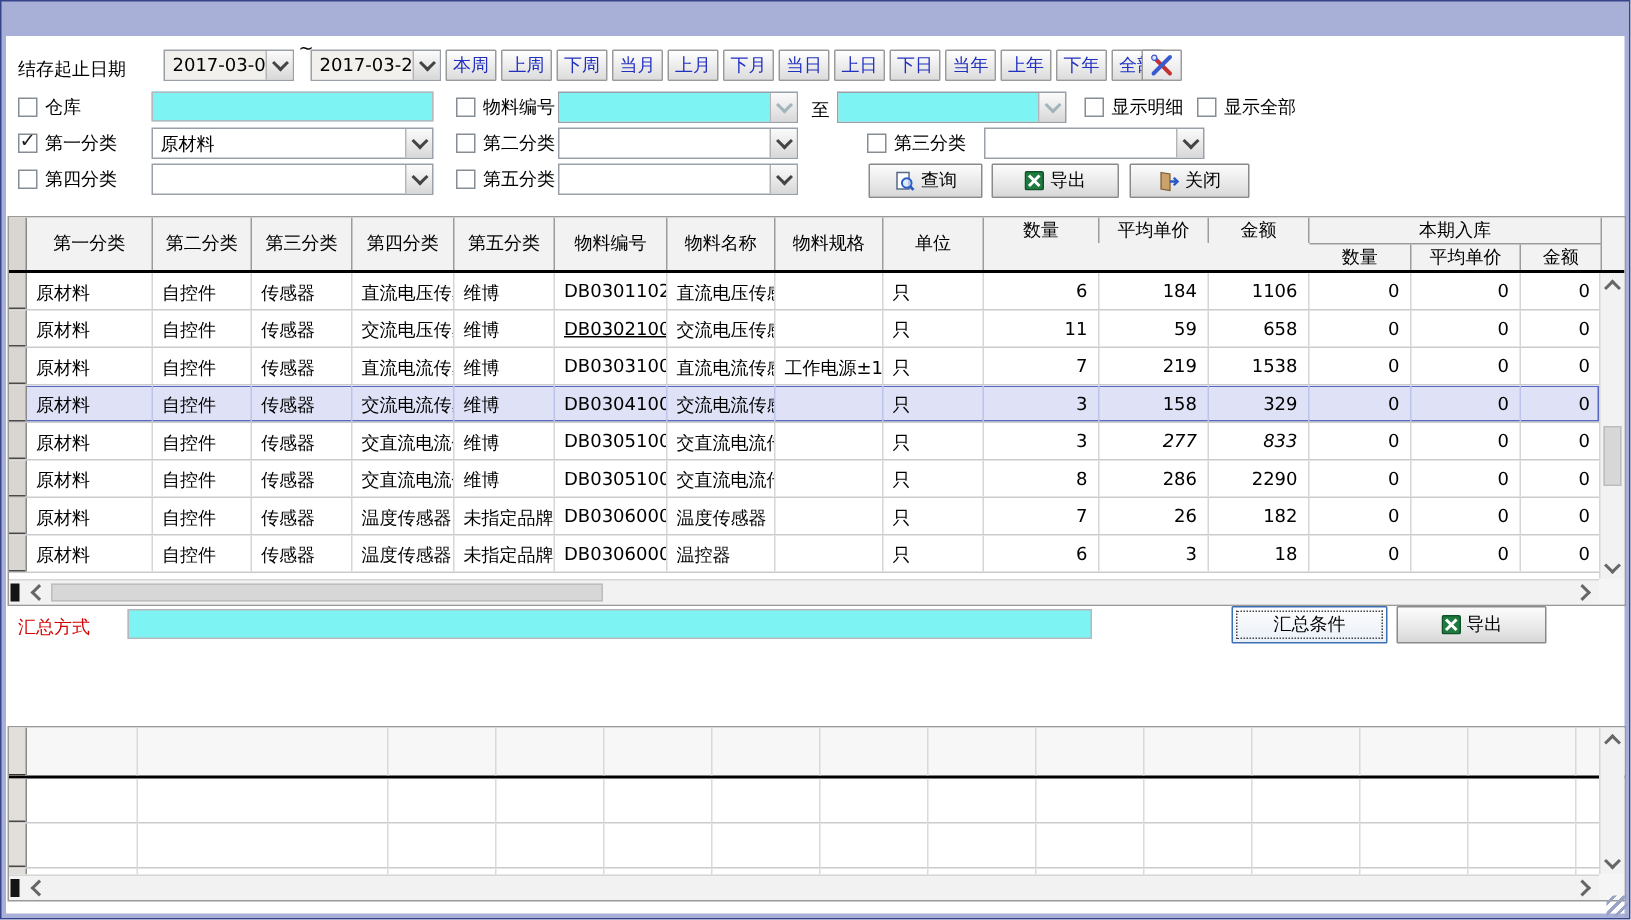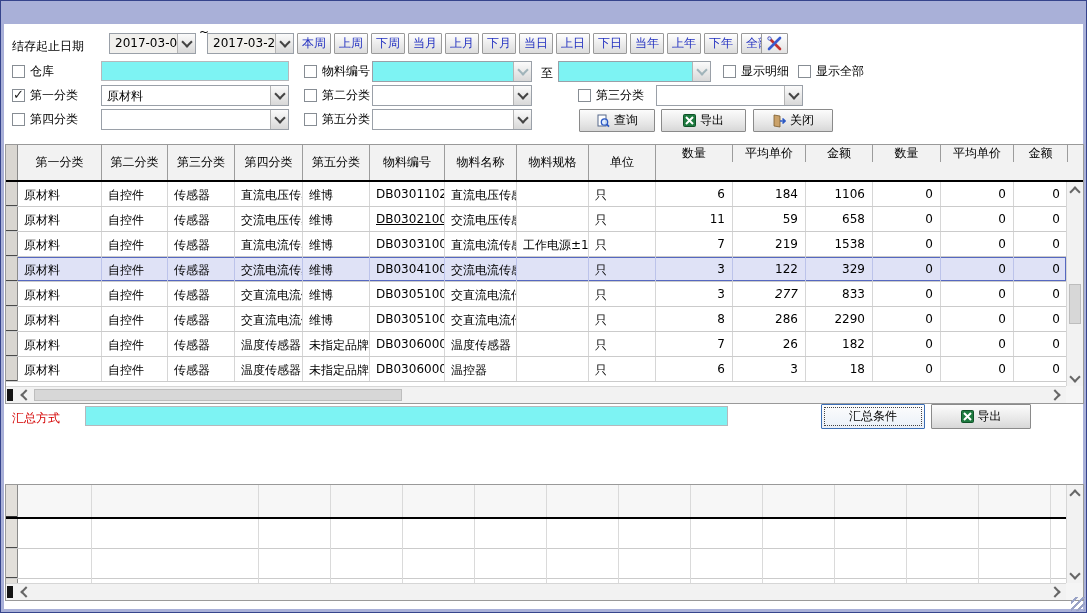--- a/index.html
+++ b/index.html
@@ -257,20 +257,21 @@
         <div class="hcell" style="width: 72px;">物料规格</div>
         <div class="hcell" style="width: 67px;">单位</div>
         <div class="hgroup" style="width: 217px;">
           <div class="gsub">
             <div class="hcell sub" style="width: 77px;">数量</div>
             <div class="hcell sub" style="width: 73px;">平均单价</div>
             <div class="hcell sub" style="width: 67px;">金额</div>
           </div>
         </div>
         <div class="hgroup" style="width: 195px;">
+          <div class="gtitle">本期入库</div>
           <div class="gsub">
             <div class="hcell sub" style="width: 68px;">数量</div>
             <div class="hcell sub" style="width: 73px;">平均单价</div>
             <div class="hcell sub" style="width: 54px;">金额</div>
           </div>
         </div>
       </div>
     <div id="mg-body">
         <div class="mrow">
           <div class="selcell"></div>
@@ -331,40 +332,40 @@
           <div class="mcell" style="width: 84px;">原材料</div>
           <div class="mcell" style="width: 66px;">自控件</div>
           <div class="mcell" style="width: 67px;">传感器</div>
           <div class="mcell" style="width: 68px;">交流电流传感</div>
           <div class="mcell" style="width: 67px;">维博</div>
           <div class="mcell" style="width: 75px;">DB0304100</div>
           <div class="mcell" style="width: 72px;">交流电流传感</div>
           <div class="mcell" style="width: 72px;"></div>
           <div class="mcell" style="width: 67px;">只</div>
           <div class="mcell num" style="width: 77px;">3</div>
-          <div class="mcell num" style="width: 73px;">122</div>
+          <div class="mcell num" style="width: 73px;">158</div>
           <div class="mcell num" style="width: 67px;">329</div>
           <div class="mcell num" style="width: 68px;">0</div>
           <div class="mcell num" style="width: 73px;">0</div>
           <div class="mcell num" style="width: 54px;">0</div>
         </div>
         <div class="mrow">
           <div class="selcell"></div>
           <div class="mcell" style="width: 84px;">原材料</div>
           <div class="mcell" style="width: 66px;">自控件</div>
           <div class="mcell" style="width: 67px;">传感器</div>
           <div class="mcell" style="width: 68px;">交直流电流传感</div>
           <div class="mcell" style="width: 67px;">维博</div>
           <div class="mcell" style="width: 75px;">DB0305100</div>
           <div class="mcell" style="width: 72px;">交直流电流传感</div>
           <div class="mcell" style="width: 72px;"></div>
           <div class="mcell" style="width: 67px;">只</div>
           <div class="mcell num" style="width: 77px;">3</div>
           <div class="mcell num" style="width: 73px; font-style: italic;">277</div>
-          <div class="mcell num" style="width: 67px;">833</div>
+          <div class="mcell num" style="width: 67px; font-style: italic;">833</div>
           <div class="mcell num" style="width: 68px;">0</div>
           <div class="mcell num" style="width: 73px;">0</div>
           <div class="mcell num" style="width: 54px;">0</div>
         </div>
         <div class="mrow">
           <div class="selcell"></div>
           <div class="mcell" style="width: 84px;">原材料</div>
           <div class="mcell" style="width: 66px;">自控件</div>
           <div class="mcell" style="width: 67px;">传感器</div>
           <div class="mcell" style="width: 68px;">交直流电流传感</div>

